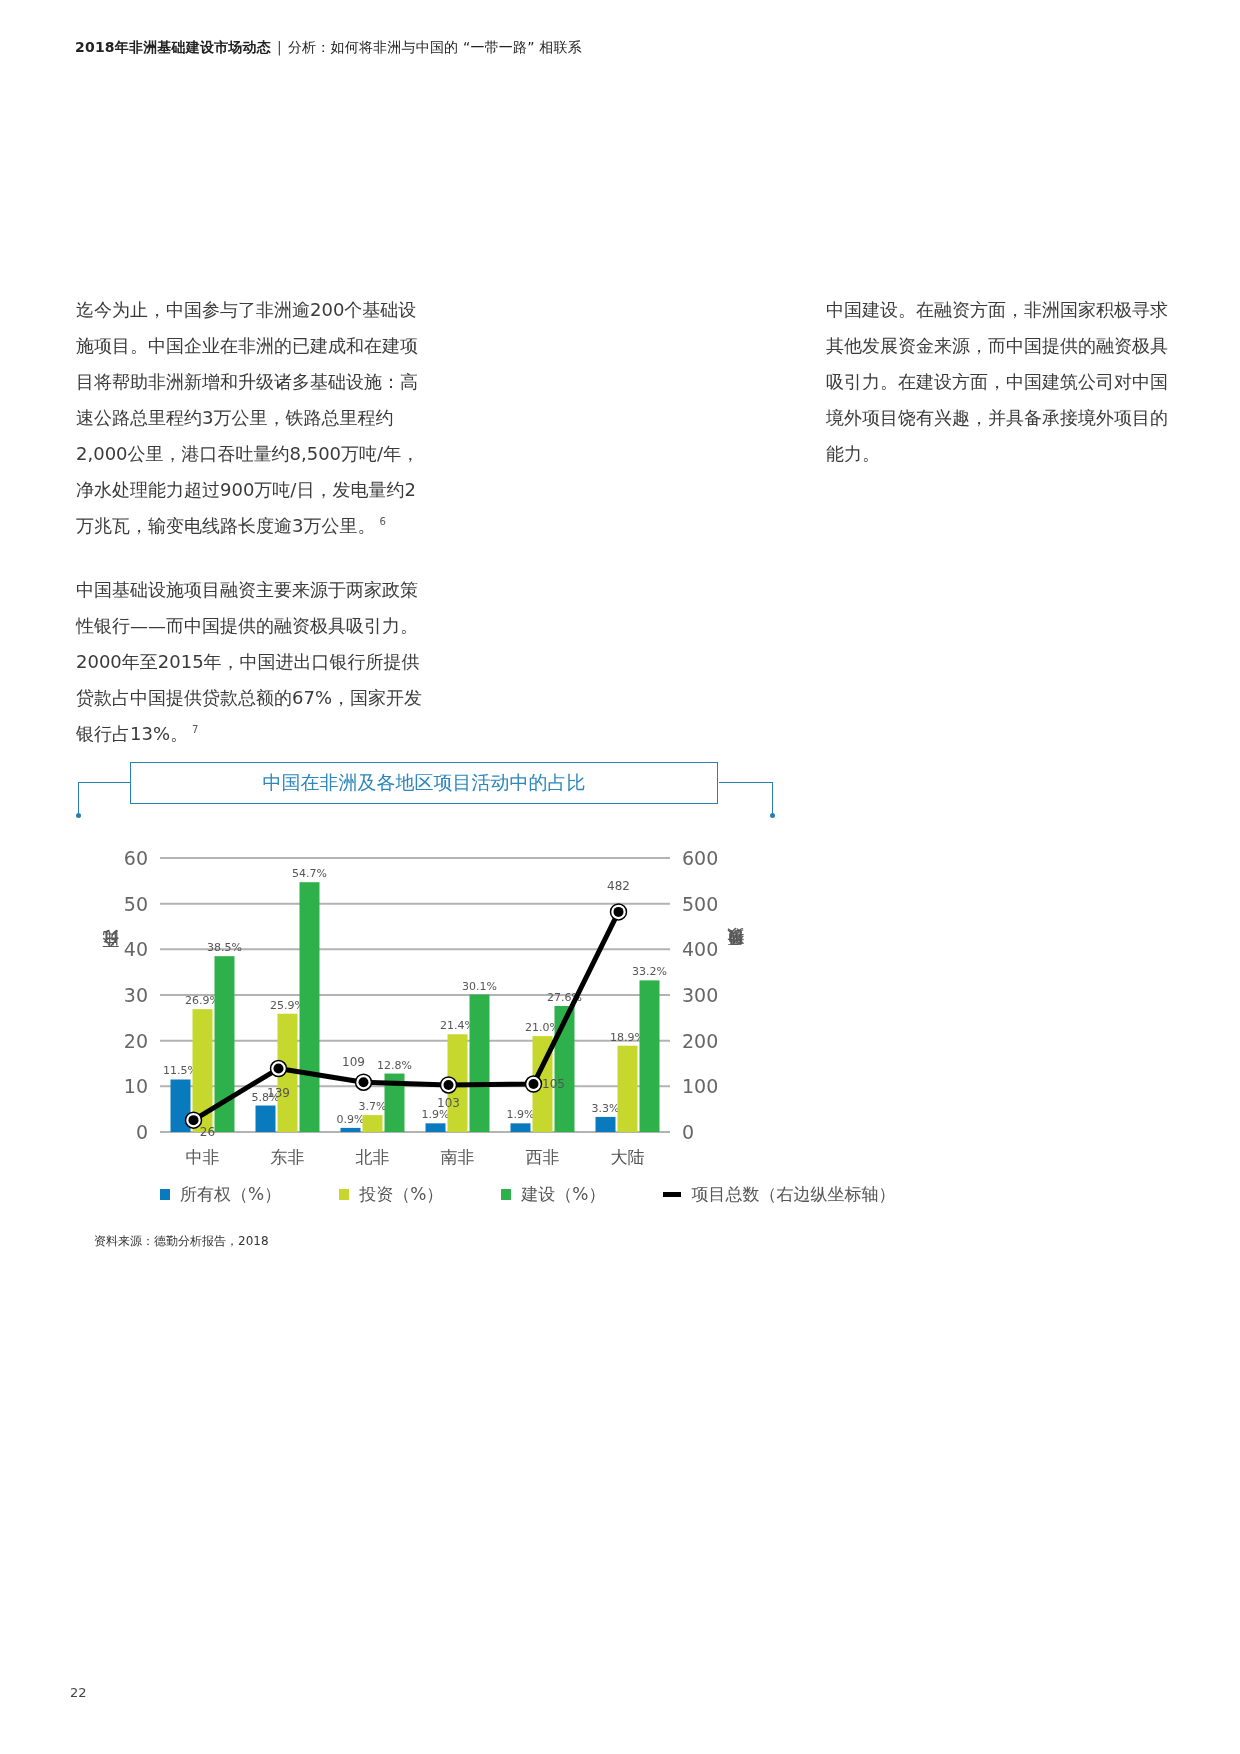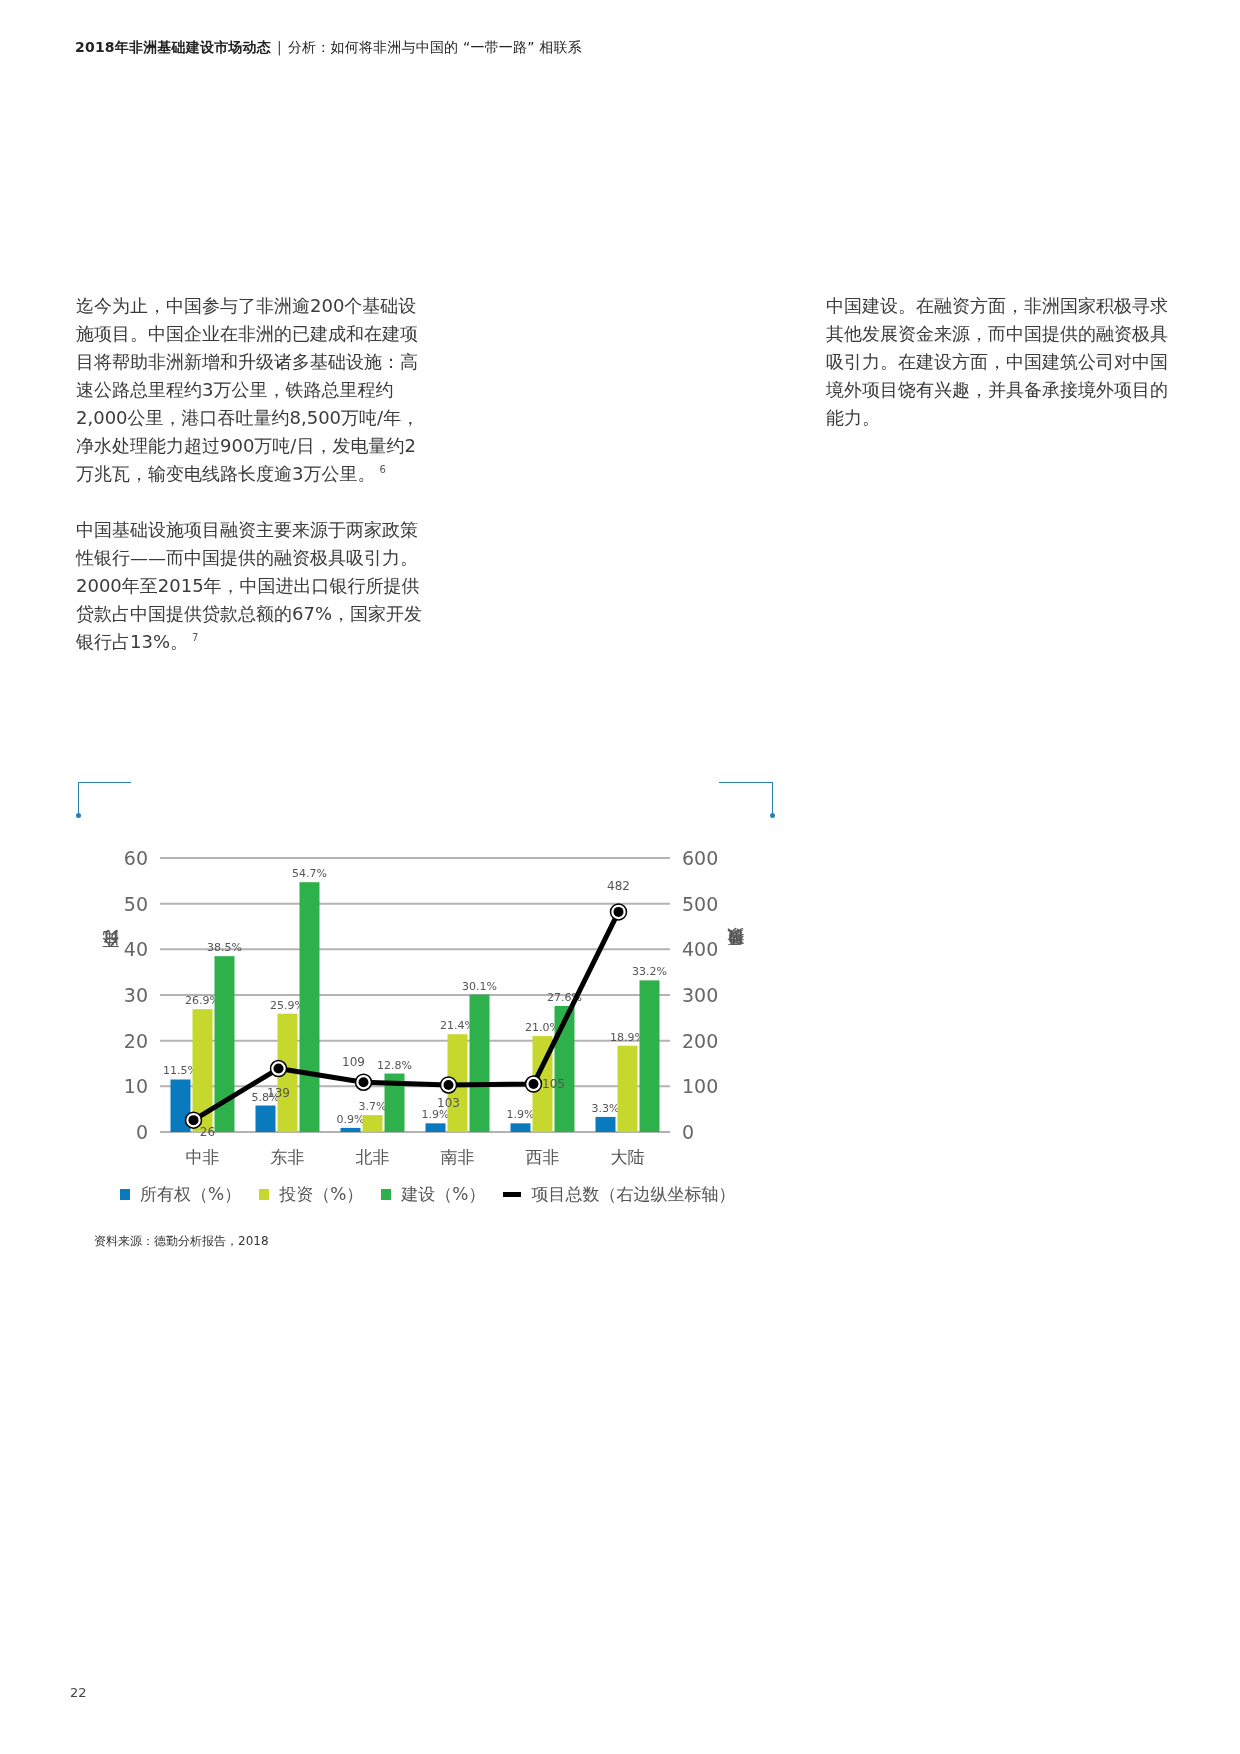--- a/index.html
+++ b/index.html
@@ -1,37 +1,37 @@
 <!DOCTYPE html>
 <html><head>
 <meta charset="utf-8">
 <style>
   html, body { margin:0; padding:0; background:#ffffff; }
   body { width:1240px; height:1754px; position:relative; overflow:hidden;
          font-family:"DejaVu Sans", "Liberation Sans", sans-serif; color:#333; }
   .running-head { position:absolute; left:75px; top:39px; font-size:14px; color:#222; letter-spacing:0.2px; white-space:nowrap; }
   .running-head .strong { font-weight:bold; }
   .running-head .sep { margin:0 6px; color:#444; }
-  .col { position:absolute; top:292px; width:350px; font-size:18px; line-height:28px; color:#3a3a3a; }
+  .col { position:absolute; top:292px; width:350px; font-size:18px; line-height:36px; color:#3a3a3a; }
   .col p { margin:0 0 28px 0; }
   .col sup { font-size:10px; vertical-align:top; position:relative; top:-4px; margin-left:4px; color:#555; }
   .col1 { left:76px; }
   .col2 { left:451px; }
   .col3 { left:826px; }
   .chart-title-wrap { position:absolute; left:78px; top:762px; width:695px; height:58px; }
   .chart-title-box { position:absolute; left:52px; top:0; width:588px; height:42px; border:1.5px solid #2a7fb0; box-sizing:border-box;
                      display:flex; align-items:center; justify-content:center; color:#2a86bd; font-size:19px; }
   .bracket-l { position:absolute; left:0; top:20px; width:52px; height:34px; border-top:1.5px solid #2a7fb0; border-left:1.5px solid #2a7fb0; }
   .bracket-r { position:absolute; right:0; top:20px; width:53px; height:34px; border-top:1.5px solid #2a7fb0; border-right:1.5px solid #2a7fb0; }
   .dot-l, .dot-r { position:absolute; top:51px; width:5px; height:5px; border-radius:50%; background:#2a7fb0; }
   .dot-l { left:-2px; } .dot-r { right:-2px; }
   .chart { position:absolute; left:0; top:0; width:1240px; height:1754px; pointer-events:none; }
   .chart svg { position:absolute; left:0; top:0; }
   .legend { position:absolute; left:120px; top:1183px; font-size:17px; color:#555; display:flex; align-items:center; white-space:nowrap; }
-  .legend .item { display:flex; align-items:center; margin-right:18px; }
+  .legend .item { display:flex; align-items:center; margin-right:18px;margin-left:40px; }
   .legend .sw { width:10px; height:11px; margin-right:10px; }
   .legend .sw-line { width:18px; height:5px; background:#000; margin-right:10px; }
   .source { position:absolute; left:94px; top:1233px; font-size:12px; color:#333; }
   .page-num { position:absolute; left:70px; top:1685px; font-size:13px; color:#444; }
   .y-title { position:absolute; font-size:17px; color:#555; writing-mode:vertical-rl; transform:rotate(180deg); }
   .y-title-r { position:absolute; font-size:17px; color:#555; writing-mode:vertical-rl; transform:rotate(180deg); }
 </style>
 </head>
 <body>
 
@@ -49,20 +49,21 @@
 
 <div class="col col3">
   <p><span>中国建设。在融资方面，非洲国家积极寻求其他发展资金来源，而中国提供的融资极具吸引力。在建设方面，中国建筑公司对中国境外项目饶有兴趣，并具备承接境外项目的能力。</span></p>
 </div>
 
 <div class="chart-title-wrap">
   <div class="bracket-l"></div>
   <div class="bracket-r"></div>
   <div class="dot-l"></div>
   <div class="dot-r"></div>
+  <div class="chart-title-box">中国在非洲及各地区项目活动中的占比</div>
 </div>
 
 <div class="chart">
   <svg id="chart-svg" width="1240" height="1754">
       <line x1="160" x2="670" y1="1132" y2="1132" stroke="#b3b3b3" stroke-width="2.2"></line>
       <text x="148" y="1139" text-anchor="end" font-size="19" fill="#666" font-family="DejaVu Sans, sans-serif">0</text>
       <line x1="160" x2="670" y1="1086.3333333333333" y2="1086.3333333333333" stroke="#b3b3b3" stroke-width="2"></line>
       <text x="148" y="1093.3333333333333" text-anchor="end" font-size="19" fill="#666" font-family="DejaVu Sans, sans-serif">10</text>
       <line x1="160" x2="670" y1="1040.6666666666667" y2="1040.6666666666667" stroke="#b3b3b3" stroke-width="2"></line>
       <text x="148" y="1047.6666666666667" text-anchor="end" font-size="19" fill="#666" font-family="DejaVu Sans, sans-serif">20</text>

